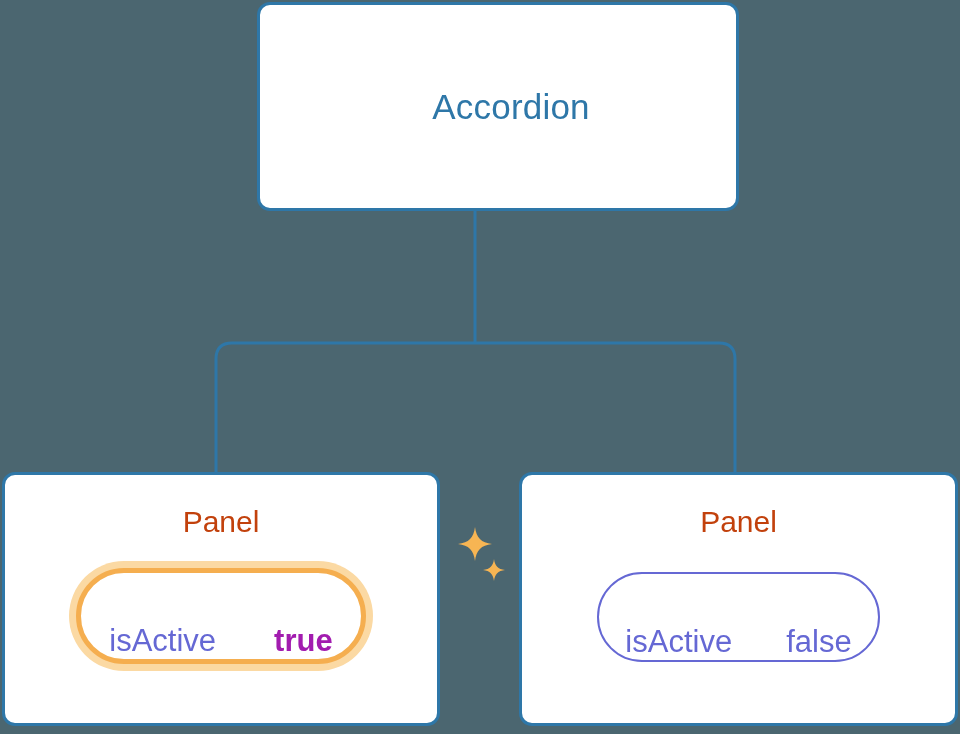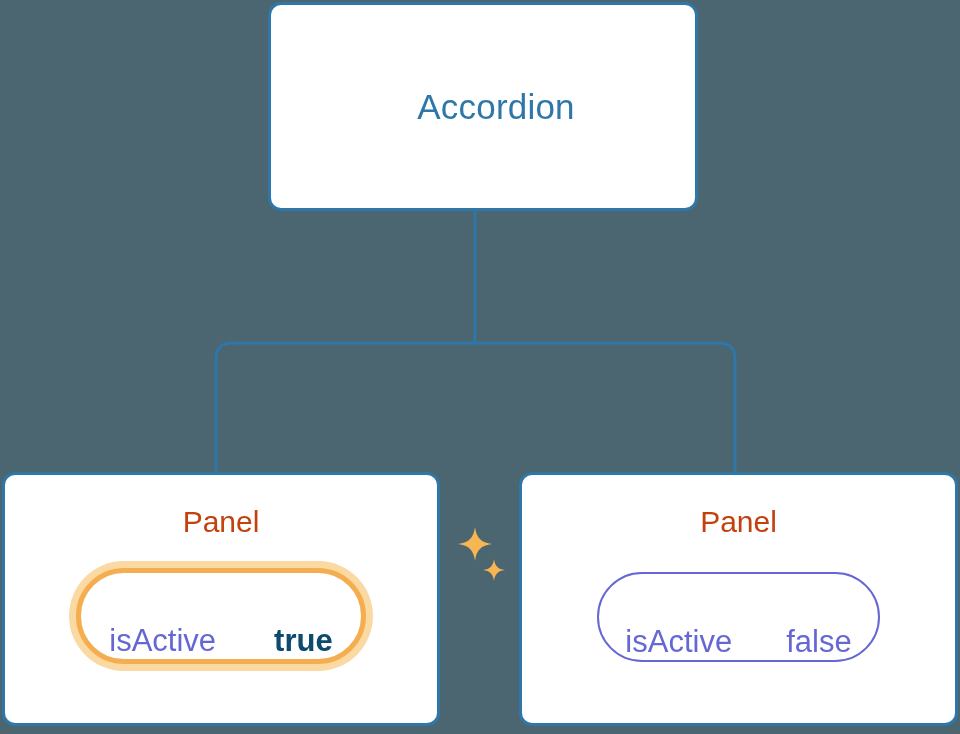--- a/index.html
+++ b/index.html
@@ -38,23 +38,23 @@
     position: absolute;
     z-index: 2;
     background: #ffffff;
     border: 3px solid #2e77a8;
     border-radius: 13px;
     box-sizing: border-box;
   }
 
   
   .node-root {
-    left: 268px;
+    left: 257px;
     top: 2px;
-    width: 430px;
+    width: 482px;
     height: 209px;
     display: flex;
     align-items: center;
     justify-content: center;
     padding-left: 26px;
   }
   .node-root .node-title {
     font-size: 35px;
     color: #2e77a8;
     letter-spacing: 0.2px;
@@ -144,21 +144,21 @@
     color: #6568d4;
     font-weight: 400;
   }
   .pill-highlight .pill-divider {
     width: 2px;
     background: #f5ae4f;
     flex: 0 0 2px;
   }
   .pill-highlight .pill-value {
     font-size: 31px;
-    color: #0c4a6e;
+    color: #a21caf;
     font-weight: 700;
   }
 
   
   .sparkles {
     position: absolute;
     left: 352px;
     top: -30px;
     width: 70px;
     height: 70px;

